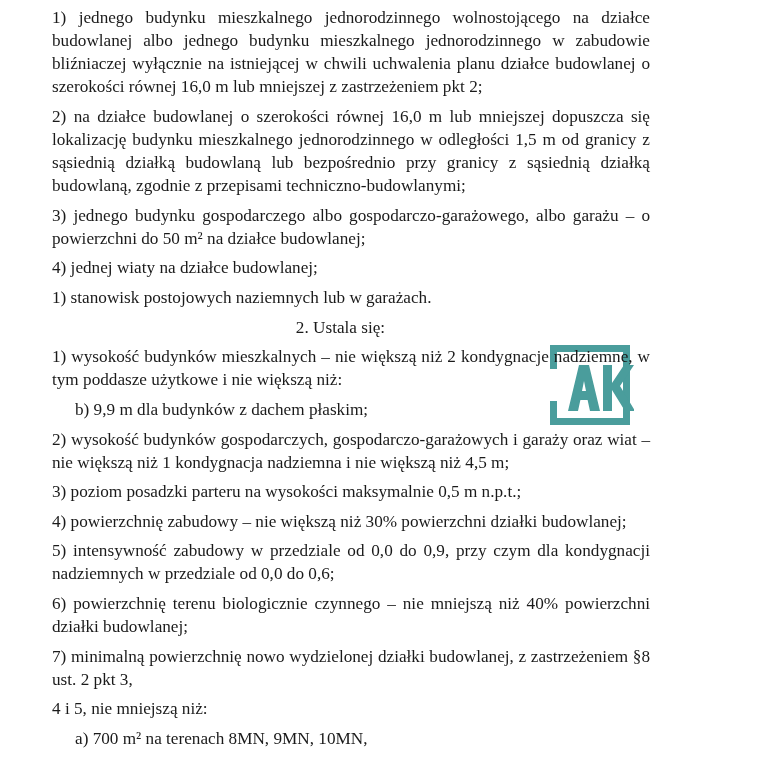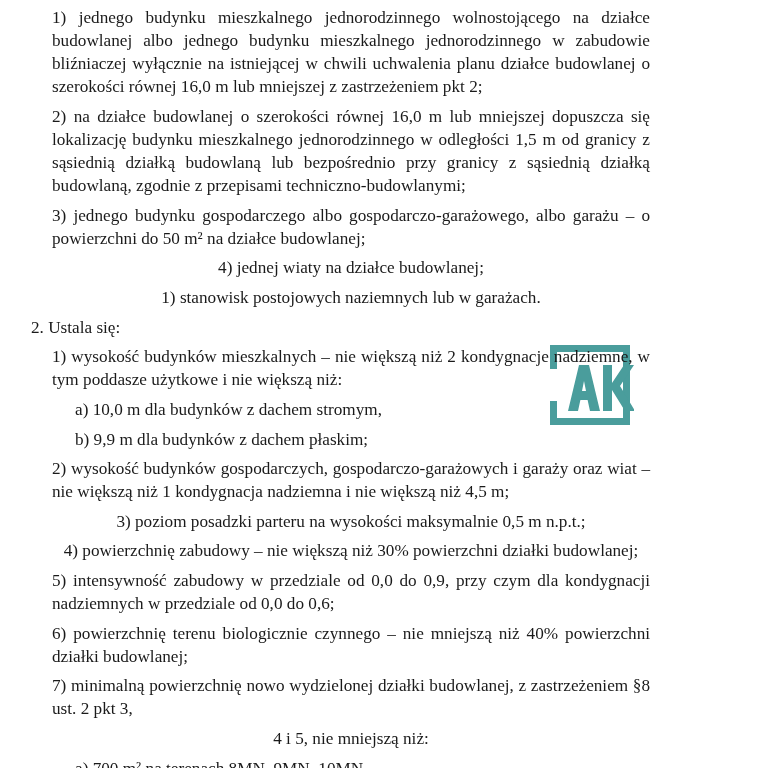--- a/index.html
+++ b/index.html
@@ -51,38 +51,38 @@
     text-justify: inter-word;
     margin: 0;
     padding: 0;
     -webkit-font-smoothing: antialiased;
   }
 
   
   .lvl-section {
     margin-left: 31px;
     margin-right: 124px;
-    text-align: left;
+    text-align: center;
   }
 
   
   .lvl-item {
     margin-left: 52px;
     margin-right: 124px;
   }
 
   
   .lvl-sub {
     margin-left: 75px;
     margin-right: 124px;
     text-align: left;
   }
 
   
-  .flat { text-align: center; }
+  .flat { text-align: left; }
 
   .gap-sm { margin-top: 6.5px; }
   .gap-none { margin-top: 0; }
 </style>
 </head>
 <body>
 
 <div id="page">
 
   <div id="watermark">
@@ -118,21 +118,20 @@
     <p class="para lvl-item gap-sm">3) jednego budynku gospodarczego albo gospodarczo-garażowego, albo garażu – o powierzchni do 50 m² na działce budowlanej;</p>
 
     <p class="para lvl-item flat gap-sm">4) jednej wiaty na działce budowlanej;</p>
 
     <p class="para lvl-item flat gap-sm">1) stanowisk postojowych naziemnych lub w garażach.</p>
 
     <p class="para lvl-section gap-sm">2. Ustala się:</p>
 
     <p class="para lvl-item gap-sm">1) wysokość budynków mieszkalnych – nie większą niż 2 kondygnacje nadziemne, w tym poddasze użytkowe i nie większą niż:</p>
 
-    <p class="para lvl-sub gap-sm">a) 10,0 m dla budynków z dachem stromym,</p>
 
     <p class="para lvl-sub gap-sm">b) 9,9 m dla budynków z dachem płaskim;</p>
 
     <p class="para lvl-item gap-sm">2) wysokość budynków gospodarczych, gospodarczo-garażowych i garaży oraz wiat – nie większą niż 1 kondygnacja nadziemna i nie większą niż 4,5 m;</p>
 
     <p class="para lvl-item flat gap-sm">3) poziom posadzki parteru na wysokości maksymalnie 0,5 m n.p.t.;</p>
 
     <p class="para lvl-item flat gap-sm">4) powierzchnię zabudowy – nie większą niż 30% powierzchni działki budowlanej;</p>
 
     <p class="para lvl-item gap-sm">5) intensywność zabudowy w przedziale od 0,0 do 0,9, przy czym dla kondygnacji nadziemnych w przedziale od 0,0 do 0,6;</p>

